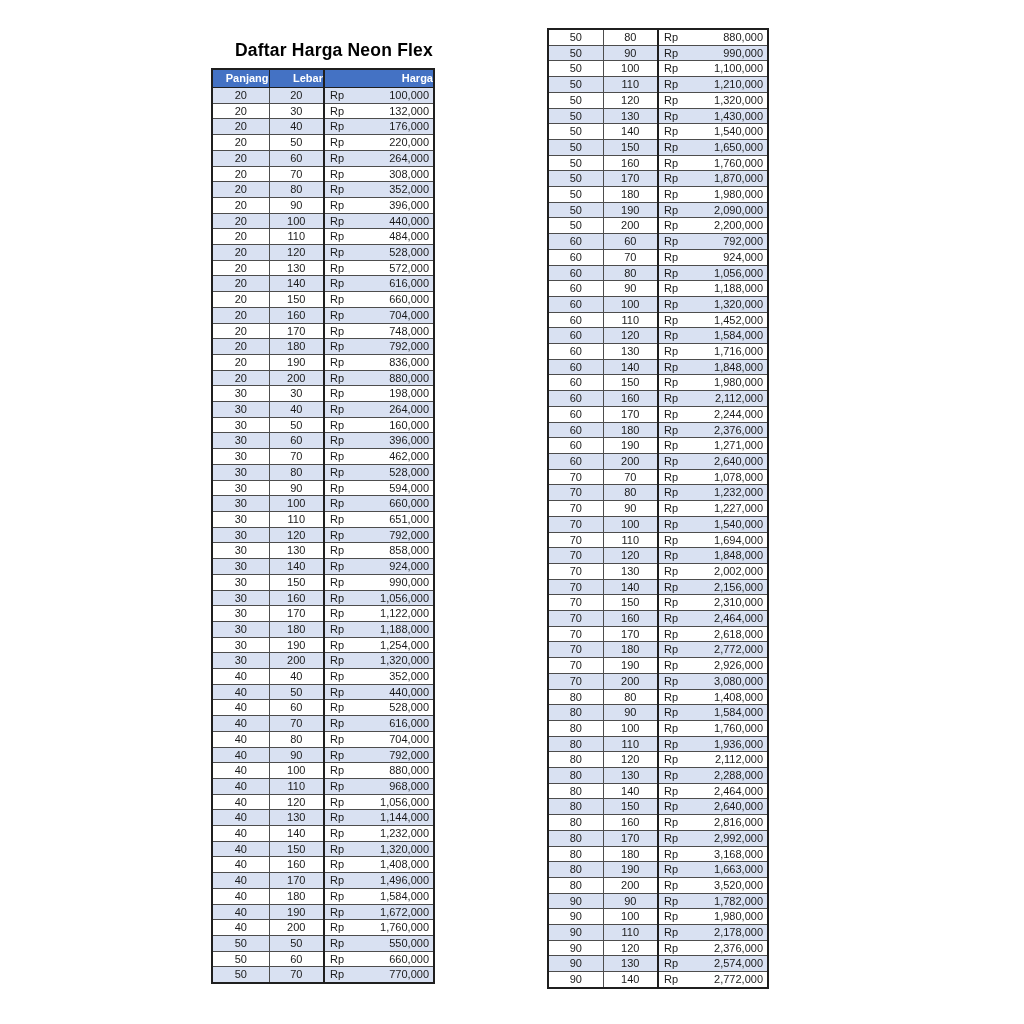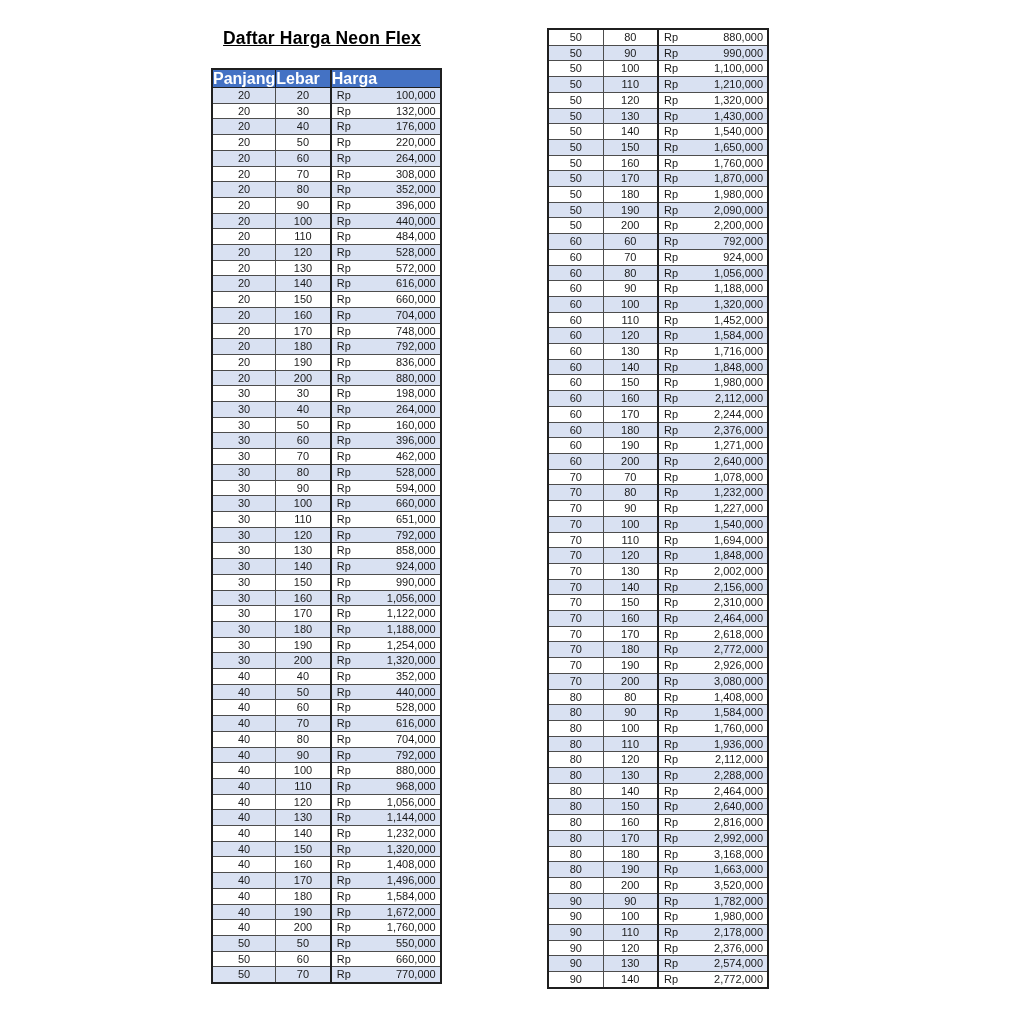--- a/index.html
+++ b/index.html
@@ -15,46 +15,45 @@
   body{
     width:1024px;height:1024px;
     background:#ffffff;
     font-family:"Liberation Sans", sans-serif;
     position:relative;
     color:var(--text);
   }
   .title{
     position:absolute;
     left:205px; top:28px; width:234px;
-    margin:0;
+    margin:12px;
     text-align:center;
     font-size:17.5px;
     font-weight:700;
     color:#000000;
     letter-spacing:0.2px;
-    text-decoration:underline;
   }
   table.price-table{
     position:absolute;
     border-collapse:collapse;
     table-layout:fixed;
     border:2px solid var(--border-outer);
   }
   #left-table{ left:211px; top:68px; }
   #right-table{ left:547px; top:28px; }
   .price-table th{
     background:var(--header-bg);
     color:var(--header-fg);
-    font-size:16px;
+    font-size:11px;
     font-weight:700;
     height:17px;
     line-height:17px;
     padding:0;
     border:1px solid var(--border-outer);
-    text-align:left;
+    text-align:right;
   }
   .price-table td{
     font-size:11px;
     height:14.7px;
     line-height:14.7px;
     padding:0;
     border:1px solid var(--border-inner);
     text-align:center;
     color:var(--text);
     white-space:nowrap;

